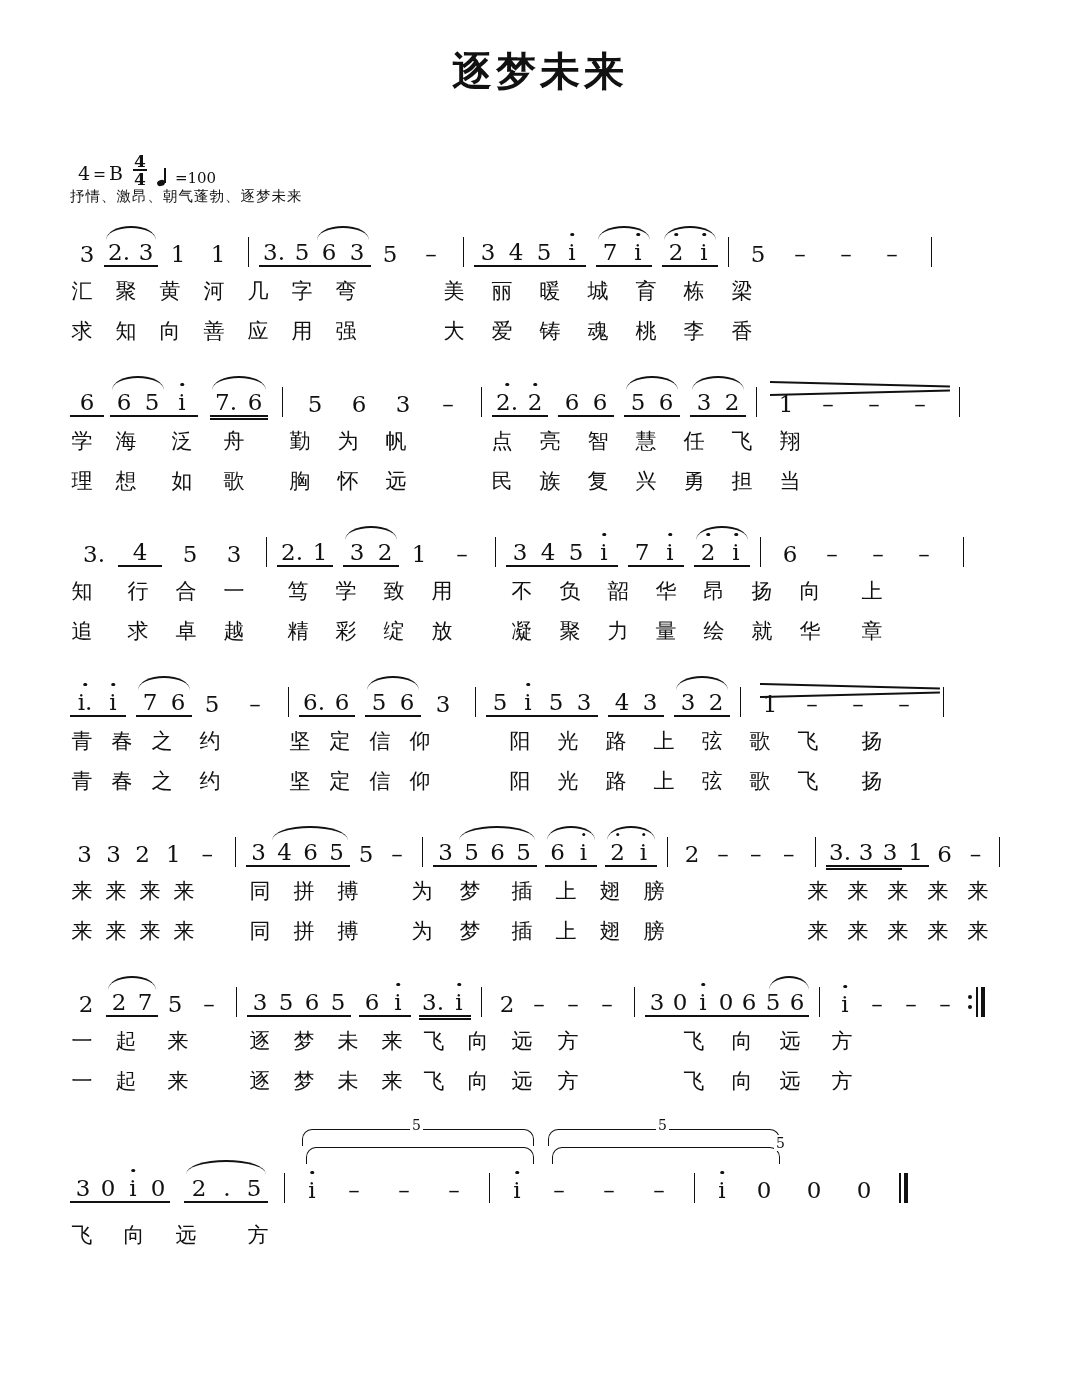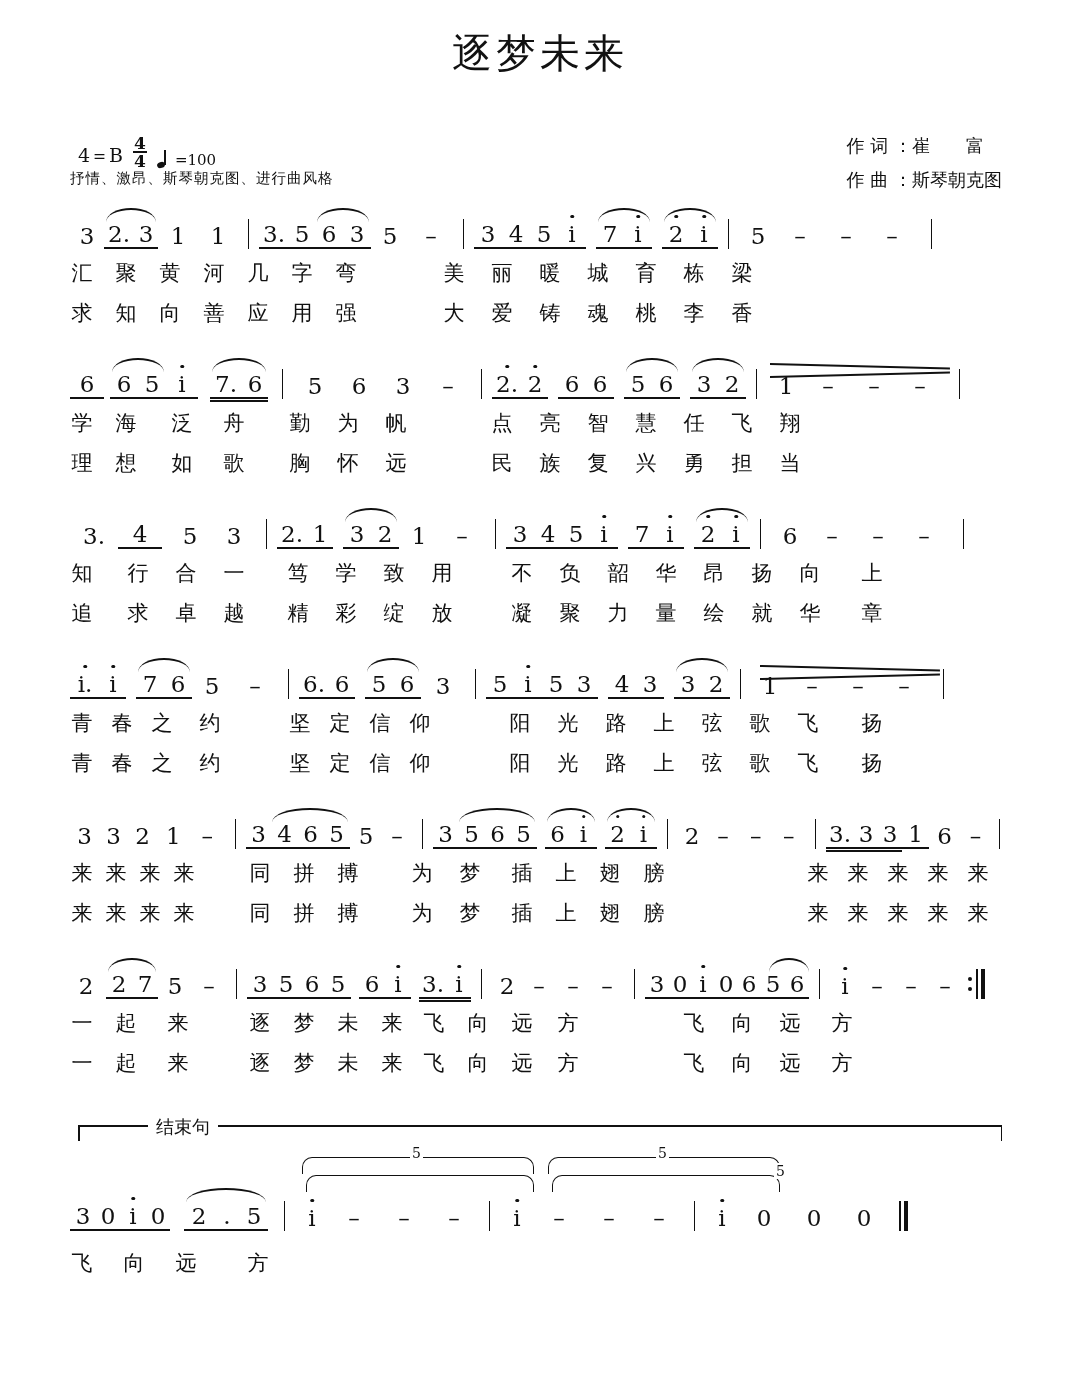--- a/index.html
+++ b/index.html
@@ -7,23 +7,23 @@
     width:1080px; height:1376px;
     background:#ffffff;
     font-family:"DejaVu Sans", sans-serif;
     color:#111;
     position:relative;
     overflow:hidden;
   }
   .title {
     text-align:center;
     font-size:40px;
-    font-weight:normal;
+    font-weight:bold;
     letter-spacing:4px;
-    margin-top:26px;
+    margin-top:44px;
     font-family:"DejaVu Serif", serif;
   }
   .meta {
     position:relative;
     margin-top:48px;
     height:70px;
   }
   .key-row {
     position:absolute;
     left:78px; top:6px;
@@ -191,25 +191,21 @@
       <span>4＝B</span>
       <span class="timesig">
         <span class="num">4</span>
         <span class="den">4</span>
       </span>
       <span class="tempo">
         <span class="quarter-note"></span>
         <span>=100</span>
       </span>
     </div>
-    <div class="style-note">抒情、激昂、斯琴朝克图、进行曲风格</div>
-    <div class="credits">
-      <div>作 词 ：崔　　富</div>
-      <div>作 曲 ：斯琴朝克图</div>
-    </div>
+    <div class="style-note">抒情、激昂、朝气蓬勃、逐梦未来</div>
   </div>
 
   <div class="score">
 
     <div class="system">
       <div class="noteline">
         <span class="note" style="width:34px">3</span>
         <span class="grp beam1" style="position:relative;">
           <span class="tie" style="left:2px;right:2px;top:-14px;"></span>
           <span class="note" style="width:30px">2.</span>
@@ -711,26 +707,20 @@
           <span class="ch" style="position: absolute; left: 396px; width: 24px;">向</span>
           <span class="ch" style="position: absolute; left: 440px; width: 24px;">远</span>
           <span class="ch" style="position: absolute; left: 486px; width: 24px;">方</span>
           <span class="ch" style="position: absolute; left: 612px; width: 24px;">飞</span>
           <span class="ch" style="position: absolute; left: 660px; width: 24px;">向</span>
           <span class="ch" style="position: absolute; left: 708px; width: 24px;">远</span>
           <span class="ch" style="position: absolute; left: 760px; width: 24px;">方</span>
         </div>
     </div>
 
-    <div class="endbox">
-      <div class="boxline"></div>
-      <div class="lcap"></div>
-      <div class="rcap"></div>
-      <div class="label">结束句</div>
-    </div>
 
     <div class="system" style="height:130px">
       <div class="noteline" style="margin-top:36px">
         <span class="grp beam1">
           <span class="note" style="width:26px">3</span>
           <span class="note" style="width:24px">0</span>
           <span class="note dotabove" style="width:26px">i</span>
           <span class="note" style="width:24px">0</span>
         </span>
         <span class="grp beam1" style="position:relative;margin-left:14px;">

